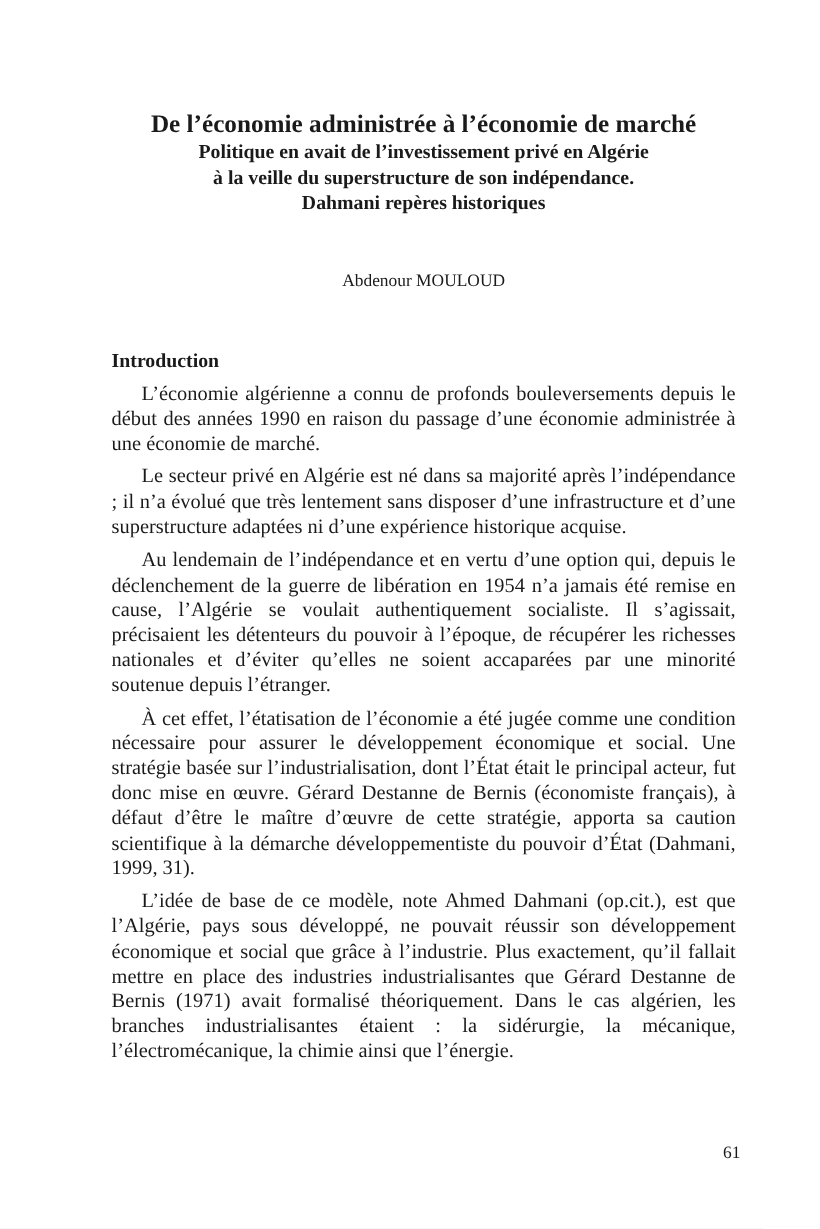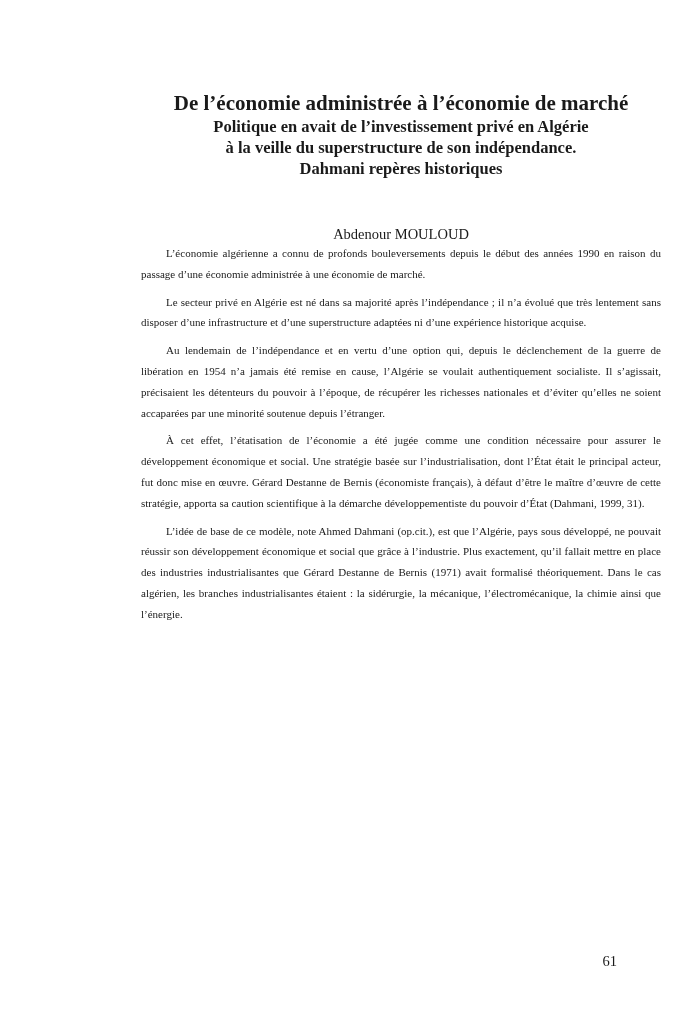--- a/index.html
+++ b/index.html
@@ -18,21 +18,20 @@
     overflow: hidden;
     box-sizing: border-box;
   }
   .content {
     position: absolute;
     top: 0;
     left: 93px;
     width: 520px;
     padding-top: 90px;
     box-sizing: border-box;
-    margin-left: 48px;
   }
   .doc-title {
     font-size: 21px;
     font-weight: bold;
     text-align: center;
     line-height: 26px;
     margin: 0;
   }
   .doc-subtitle {
     font-size: 16.5px;
@@ -47,21 +46,21 @@
     margin-top: 46px;
     line-height: 18px;
   }
   .section-heading {
     font-size: 16.5px;
     font-weight: bold;
     margin: 48px 0 7px 0;
     line-height: 20px;
   }
   .body-text p {
-    font-size: 11px;
+    font-size: 17px;
     line-height: 20.8px;
     text-align: justify;
     text-indent: 25px;
     margin: 0 0 7px 0;
   }
   .body-text p .it {
   }
   .page-number {
     position: absolute;
     right: 66px;
@@ -78,20 +77,21 @@
     <h1 class="doc-title">De l’économie administrée à l’économie de marché</h1>
 
     <div>
       <div class="doc-subtitle">Politique en avait de l’investissement privé en Algérie</div>
       <div class="doc-subtitle">à la veille du superstructure de son indépendance.</div>
       <div class="doc-subtitle">Dahmani repères historiques</div>
     </div>
 
     <div class="author">Abdenour MOULOUD</div>
 
+    <h2 class="section-heading">Introduction</h2>
 
     <div class="body-text">
       <p>L’économie algérienne a connu de profonds bouleversements depuis le début des années 1990 en raison du passage d’une économie administrée à une économie de marché.</p>
       <p>Le secteur privé en Algérie est né dans sa majorité après l’indépendance ; il n’a évolué que très lentement sans disposer d’une infrastructure et d’une superstructure adaptées ni d’une expérience historique acquise.</p>
       <p>Au lendemain de l’indépendance et en vertu d’une option qui, depuis le déclenchement de la guerre de libération en 1954 n’a jamais été remise en cause, l’Algérie se voulait authentiquement socialiste. Il s’agissait, précisaient les détenteurs du pouvoir à l’époque, de récupérer les richesses nationales et d’éviter qu’elles ne soient accaparées par une minorité soutenue depuis l’étranger.</p>
       <p>À cet effet, l’étatisation de l’économie a été jugée comme une condition nécessaire pour assurer le développement économique et social. Une stratégie basée sur l’industrialisation, dont l’État était le principal acteur, fut donc mise en œuvre. Gérard Destanne de Bernis (économiste français), à défaut d’être le maître d’œuvre de cette stratégie, apporta sa caution scientifique à la démarche développementiste du pouvoir d’État (Dahmani, 1999, 31).</p>
       <p><span>L’idée de base de ce modèle, note Ahmed Dahmani (</span><span class="it">op.cit.</span><span>), est que l’Algérie, pays sous développé, ne pouvait réussir son développement économique et social que grâce à l’industrie. Plus exactement, qu’il fallait mettre en place des industries industrialisantes que Gérard Destanne de Bernis (1971) avait formalisé théoriquement. Dans le cas algérien, les branches industrialisantes étaient : la sidérurgie, la mécanique, l’électromécanique, la chimie ainsi que l’énergie.</span></p>
     </div>
 
   </div>

